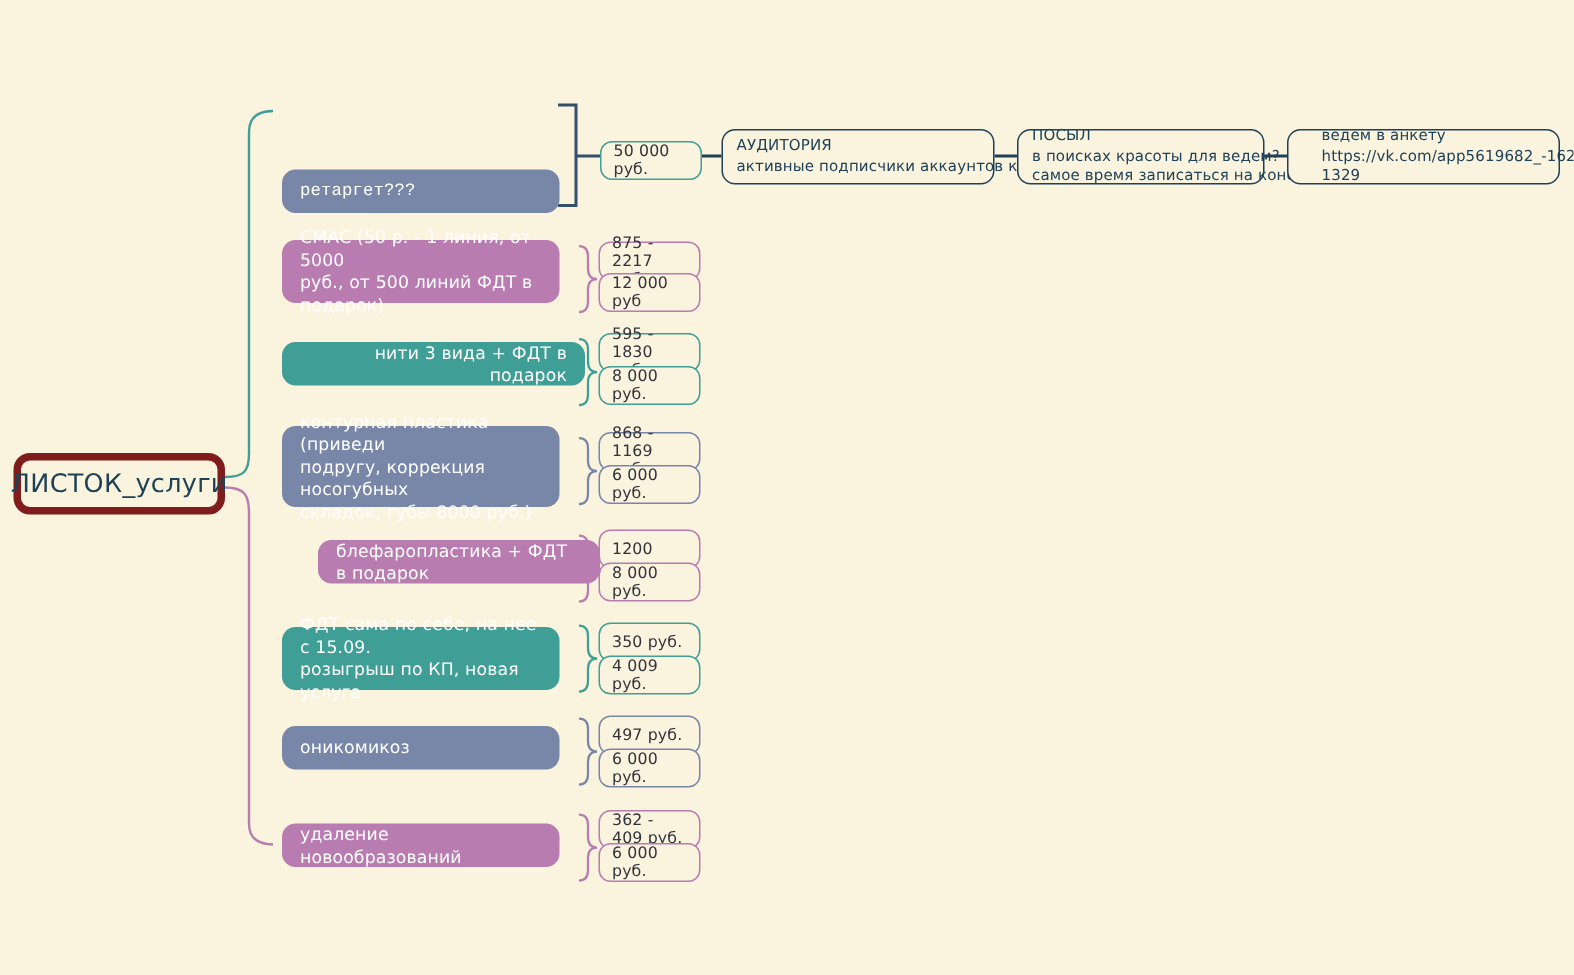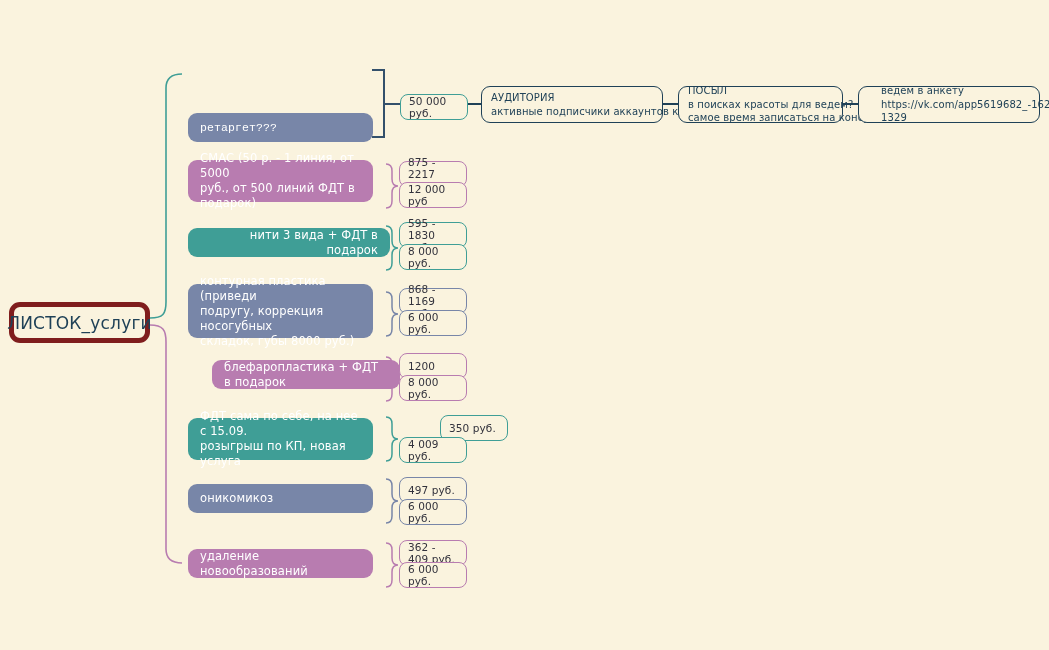--- a/index.html
+++ b/index.html
@@ -177,21 +177,21 @@
     <span>6 000 руб.</span>
   </div>
 
   <div class="price" style="left:399px; top:353px; width:68px; height:19px; border-color:#b87cb0;">
     <span>1200</span>
   </div>
   <div class="price" style="left:399px; top:375px; width:68px; height:19px; border-color:#b87cb0;">
     <span>8 000 руб.</span>
   </div>
 
-  <div class="price" style="left:399px; top:415px; width:68px; height:19px; border-color:#3f9e96;margin-left:41px;">
+  <div class="price" style="left:399px; top:415px; width:68px; height:19px; border-color:#3f9e96;">
     <span>350 руб.</span>
   </div>
   <div class="price" style="left:399px; top:437px; width:68px; height:19px; border-color:#3f9e96;">
     <span>4 009 руб.</span>
   </div>
 
   <div class="price" style="left:399px; top:477px; width:68px; height:19px; border-color:#7886a8;">
     <span>497 руб.</span>
   </div>
   <div class="price" style="left:399px; top:499px; width:68px; height:19px; border-color:#7886a8;">

